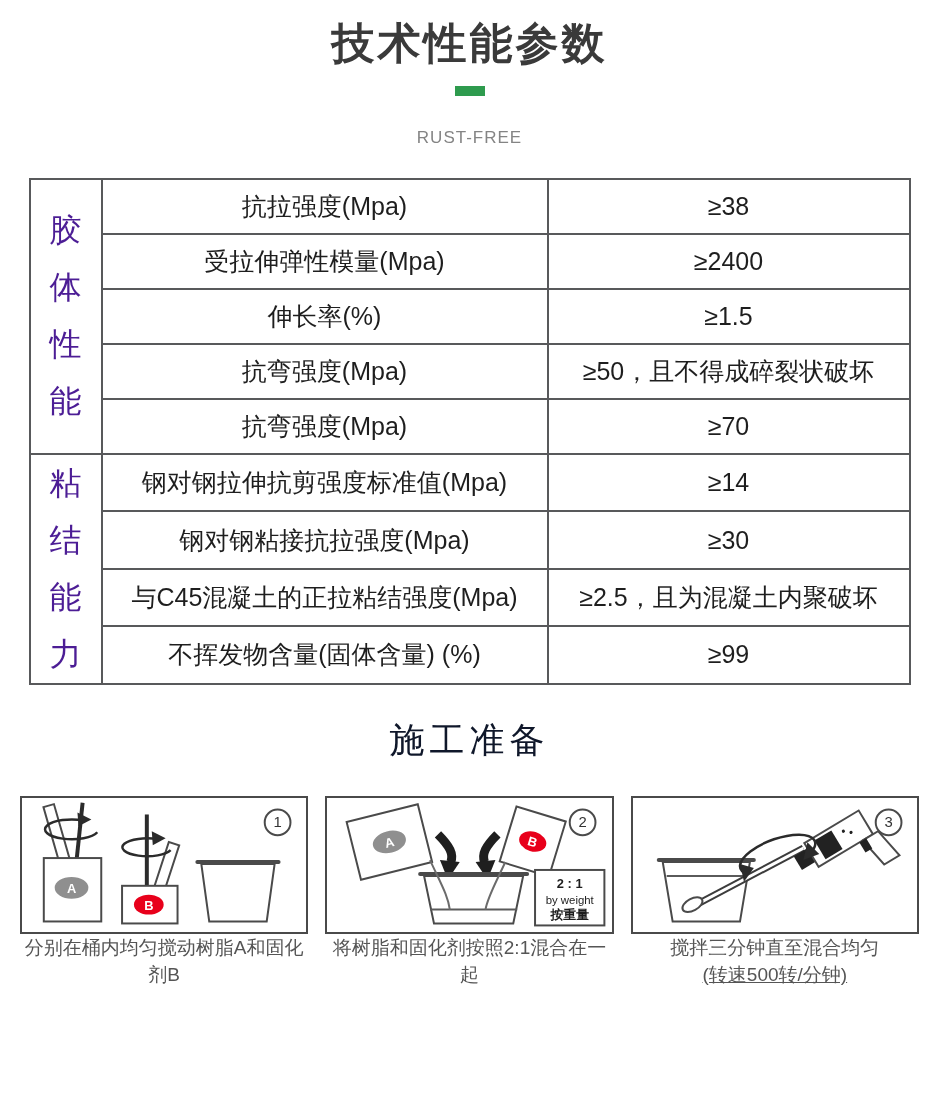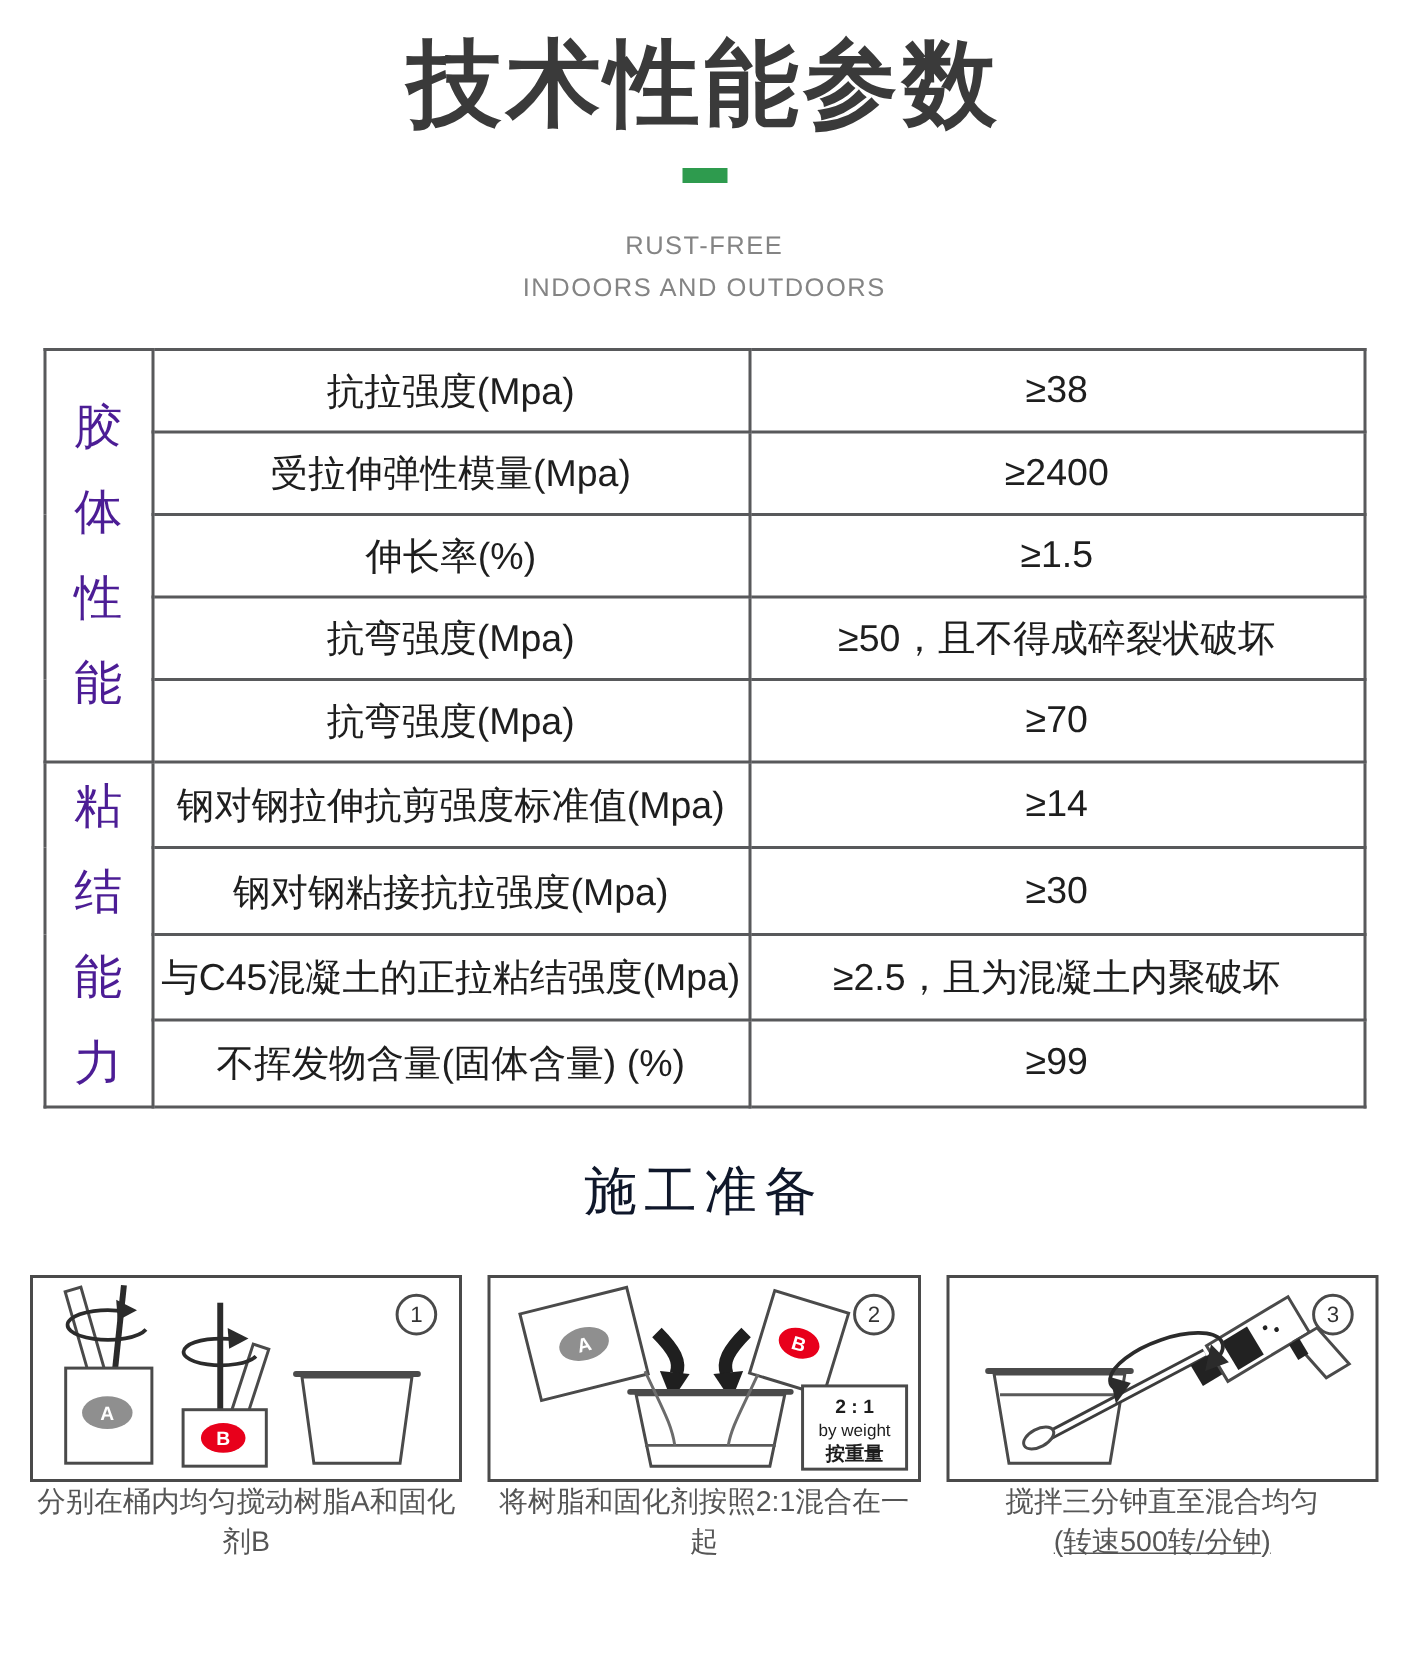--- a/index.html
+++ b/index.html
@@ -8,21 +8,21 @@
     width: 939px; height: 1111px;
     font-family: "Liberation Sans", "DejaVu Sans", sans-serif;
     color: #1e1e1e;
     overflow: hidden;
   }
   .page { width: 939px; height: 1111px; background: #fff; }
 
   
   .hdr { text-align: center; padding-top: 16px; }
   .hdr-title {
-    font-size: 63px; font-weight: bold; color: #3a3a3a;
+    font-size: 43px; font-weight: bold; color: #3a3a3a;
     letter-spacing: 3px; line-height: 1.3;
   }
   .hdr-dash {
     width: 30px; height: 10px; margin: 14px auto 0;
     background: #2e9b4e;
   }
   .hdr-sub { margin-top: 28px; }
   .hdr-sub div {
     font-size: 17px; color: #848484; letter-spacing: 1px;
     line-height: 28px; font-weight: normal;
@@ -32,21 +32,21 @@
   table.spec {
     width: 882px; margin: 26px auto 0;
     border-collapse: collapse; table-layout: fixed;
   }
   table.spec td {
     border: 2px solid #58595b; height: 55px;
     text-align: center; vertical-align: middle;
     font-size: 25px; color: #1e1e1e; background: #fff;
   }
   td.grp { width: 72px; }
-  td.pname { width: 398px; }
+  td.pname { width: 446px; }
   td.pval { }
   .vtext {
     display: block; width: 1.1em; margin: 0 auto;
     word-break: break-all; line-height: 1.78; font-size: 32px; color: #4c1d95;
   }
 
   
   .prep-title {
     margin-top: 32px; text-align: center;
     font-size: 35px; color: #0f172a; letter-spacing: 5px;
@@ -80,21 +80,20 @@
 </head>
 <body>
 
 <div class="page">
 
   <div class="hdr">
     <div class="hdr-title">技术性能参数</div>
     <div class="hdr-dash"></div>
     <div class="hdr-sub">
       <div>RUST-FREE</div>
-      <div>INDOORS AND OUTDOORS</div>
     </div>
   </div>
 
   <table class="spec">
     <tbody>
       <tr>
         <td class="grp" rowspan="5">
           <span class="vtext">胶体性能</span>
         </td>
         <td class="pname">抗拉强度(Mpa)</td>

